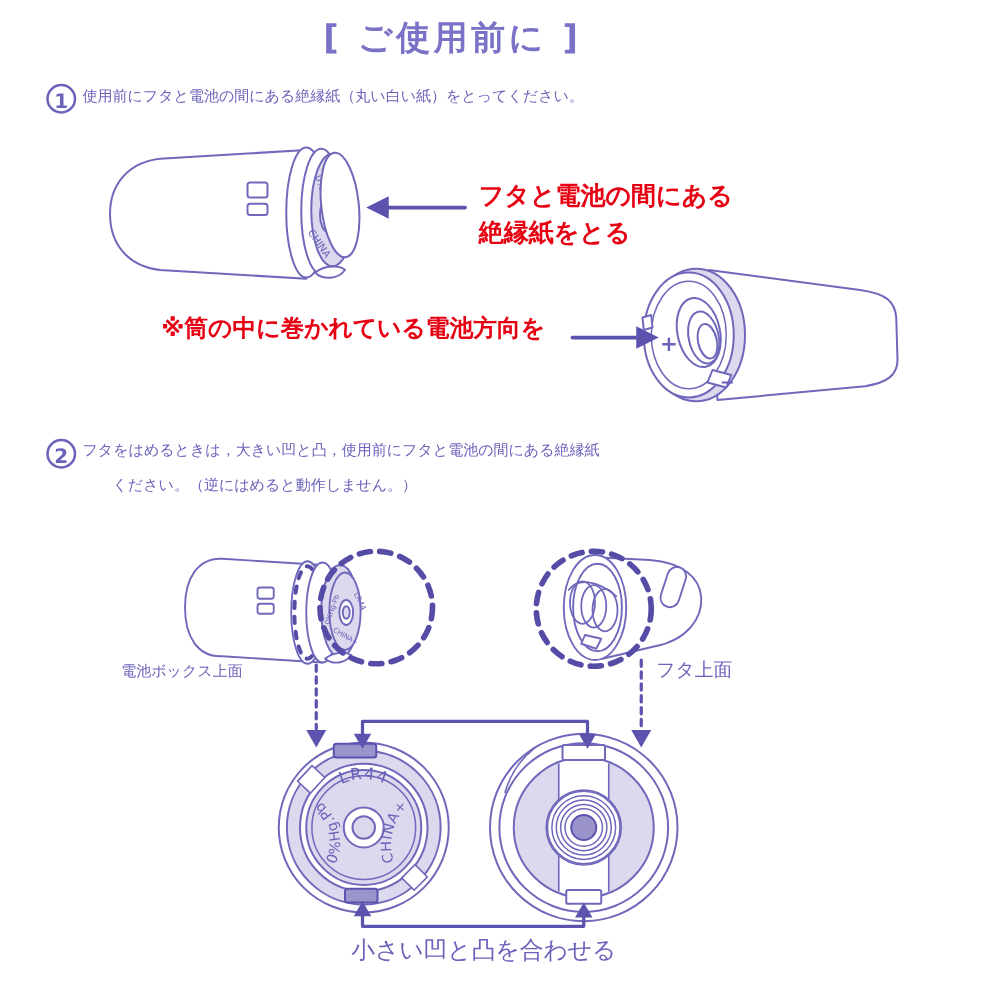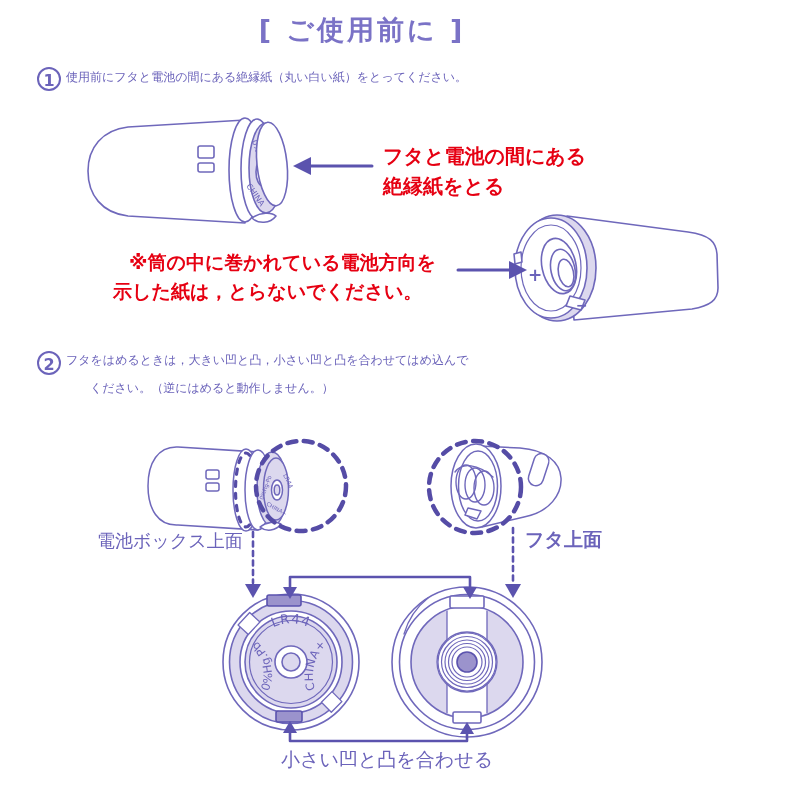--- a/index.html
+++ b/index.html
@@ -8,21 +8,21 @@
   .t{position:absolute;white-space:nowrap;}
   .purple{color:#6b63ba;}
   .red{color:#e60012;font-weight:bold;}
   .title{top:12px;left:0;width:724px;text-align:center;font-size:27px;font-weight:bold;
          color:#7a72c6;letter-spacing:3px;}
   .stepnum{position:absolute;width:24px;height:24px;border:2px solid #6b63ba;border-radius:50%;
            color:#6b63ba;font-size:16px;font-weight:bold;text-align:center;line-height:23px;box-sizing:border-box;}
   .ins{font-size:12px;}
   .callout{left:383px;top:141px;font-size:20px;line-height:30px;}
   .callout span{display:block;}
-  .lbl{font-size:18px;}
+  .lbl{font-size:12px;}
   svg{position:absolute;inset:0;}
   svg text{font-family:"DejaVu Sans",sans-serif;}
 </style>
 </head>
 <body>
 
 <div class="page">
 
   <svg width="800" height="800" viewBox="0 0 800 800" stroke-linecap="round" stroke-linejoin="round">
     <defs>
@@ -173,22 +173,21 @@
 
   <div class="stepnum" style="left:37px;top:67px;">1</div>
   <div class="t ins purple" style="left:66px;top:69px;">使用前にフタと電池の間にある絶縁紙（丸い白い紙）をとってください。</div>
 
   <div class="t callout red">
     <span>フタと電池の間にある</span>
     <span>絶縁紙をとる</span>
   </div>
 
   <div class="t red" style="left:90px;top:250px;font-size:19px;margin-left:39px;">※筒の中に巻かれている電池方向を</div>
-  <div class="t red" style="left:113px;top:279px;font-size:19px;">示した紙は，とらないでください。</div>
 
   <div class="stepnum" style="left:37px;top:351px;">2</div>
-  <div class="t ins purple" style="left:66px;top:352px;">フタをはめるときは，大きい凹と凸，小さい凹と凸を合わせてはめ込んで</div>
+  <div class="t ins purple" style="left:66px;top:352px;">フタをはめるときは，大きい凹と凸，使用前にフタと電池の間にある絶縁紙</div>
   <div class="t ins purple" style="left:90px;top:380px;font-family:Liberation Serif, serif;">ください。（逆にはめると動作しません。）</div>
 
   <div class="t lbl purple" style="left:97px;top:529px;">電池ボックス上面</div>
-  <div class="t lbl purple" style="left:525px;top:527px;font-size:19px;font-weight:bold;">フタ上面</div>
+  <div class="t lbl purple" style="left:525px;top:527px;font-size:15px;">フタ上面</div>
   <div class="t lbl purple" style="left:281px;top:747px;font-size:19px;">小さい凹と凸を合わせる</div>
 </div>
 
 </body></html>

